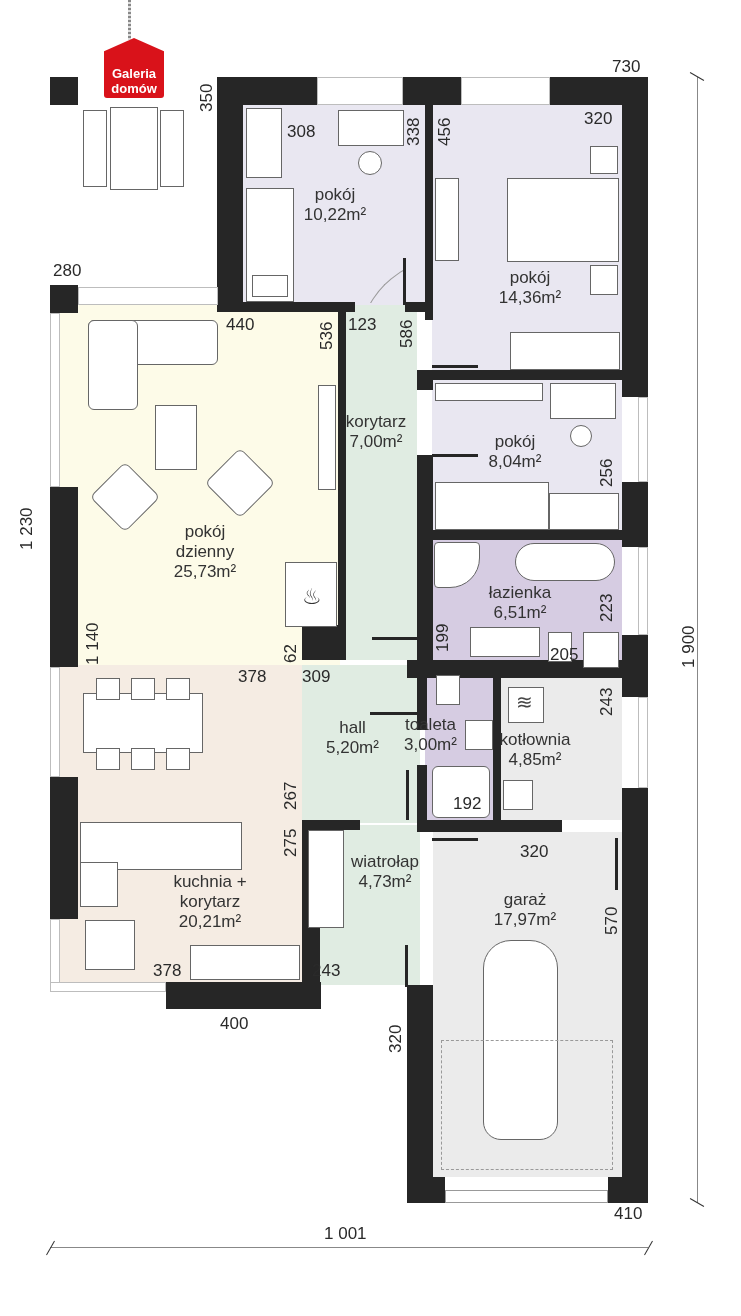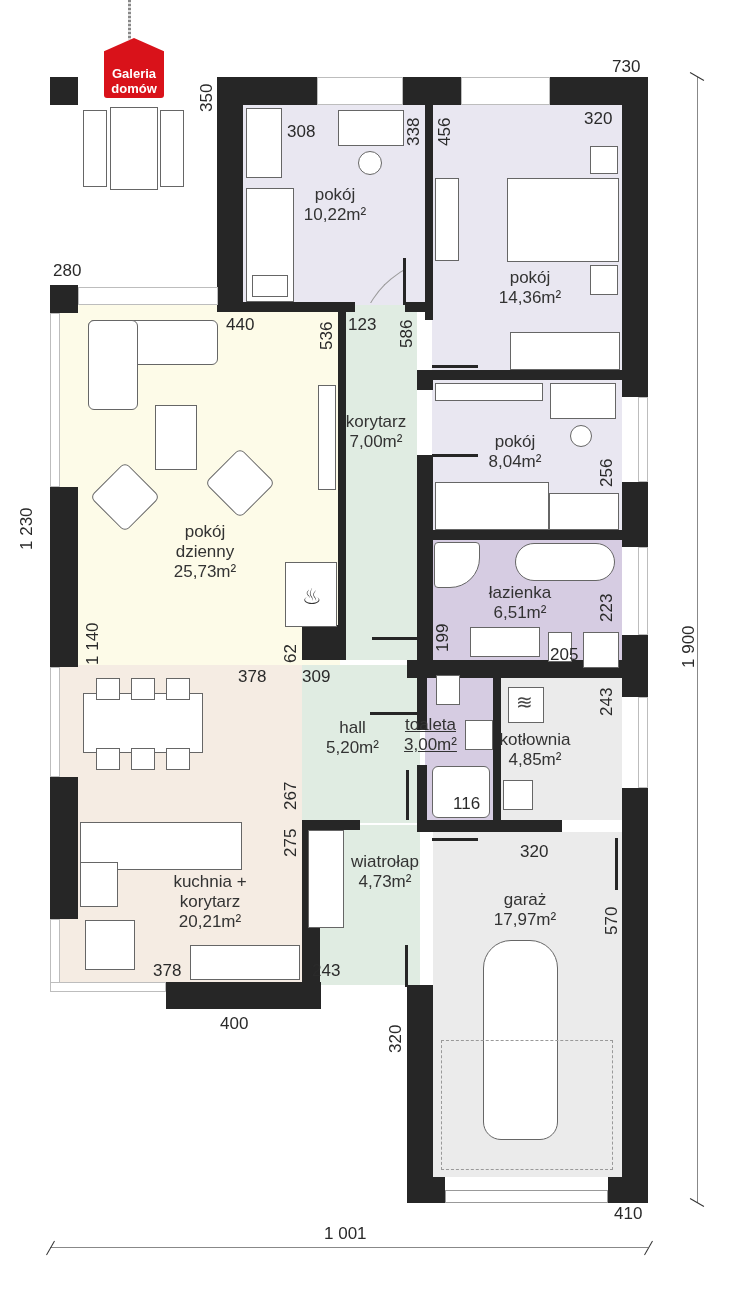--- a/index.html
+++ b/index.html
@@ -184,21 +184,21 @@
   </div>
 <div class="lbl" style="left:150px;top:872px;width:120px;">
     <div>kuchnia +</div>
     <div>korytarz</div>
     <div>20,21m²</div>
   </div>
 <div class="lbl" style="left:320px;top:718px;width:65px;">
     <div>hall</div>
     <div>5,20m²</div>
   </div>
-<div class="lbl" style="left:393px;top:715px;width:75px;text-decoration:underline;">
+<div class="lbl" style="left:393px;top:715px;width:75px;">
     <div>toaleta</div>
     <div>3,00m²</div>
   </div>
 <div class="lbl" style="left:485px;top:730px;width:100px;">
     <div>kotłownia</div>
     <div>4,85m²</div>
   </div>
 <div class="lbl" style="left:340px;top:852px;width:90px;">
     <div>wiatrołap</div>
     <div>4,73m²</div>
@@ -225,21 +225,21 @@
 <div class="dim vdim" style="left:282px;top:663px;">62</div>
 <div class="dim vdim" style="left:434px;top:652px;">199</div>
 <div class="dim vdim" style="left:598px;top:622px;">223</div>
 <div class="dim vdim" style="left:680px;top:668px;">1 900</div>
 <div class="dim" style="left:238px;top:668px;">378</div>
 <div class="dim" style="left:302px;top:668px;">309</div>
 <div class="dim" style="left:550px;top:646px;">205</div>
 <div class="dim vdim" style="left:598px;top:716px;">243</div>
 <div class="dim vdim" style="left:282px;top:810px;">267</div>
 <div class="dim vdim" style="left:282px;top:857px;">275</div>
-<div class="dim" style="left:453px;top:795px;">116</div>
+<div class="dim" style="left:453px;top:795px;">192</div>
 <div class="dim" style="left:520px;top:843px;">320</div>
 <div class="dim vdim" style="left:603px;top:935px;">570</div>
 <div class="dim" style="left:153px;top:962px;">378</div>
 <div class="dim" style="left:312px;top:962px;">243</div>
 <div class="dim" style="left:220px;top:1015px;">400</div>
 <div class="dim vdim" style="left:387px;top:1053px;">320</div>
 <div class="dim" style="left:614px;top:1205px;">410</div>
 <div class="dim" style="left:324px;top:1225px;">1 001</div>
 
 <div class="abs" style="left:697px;top:77px;width:1px;height:1126px;background:#888;"></div>

